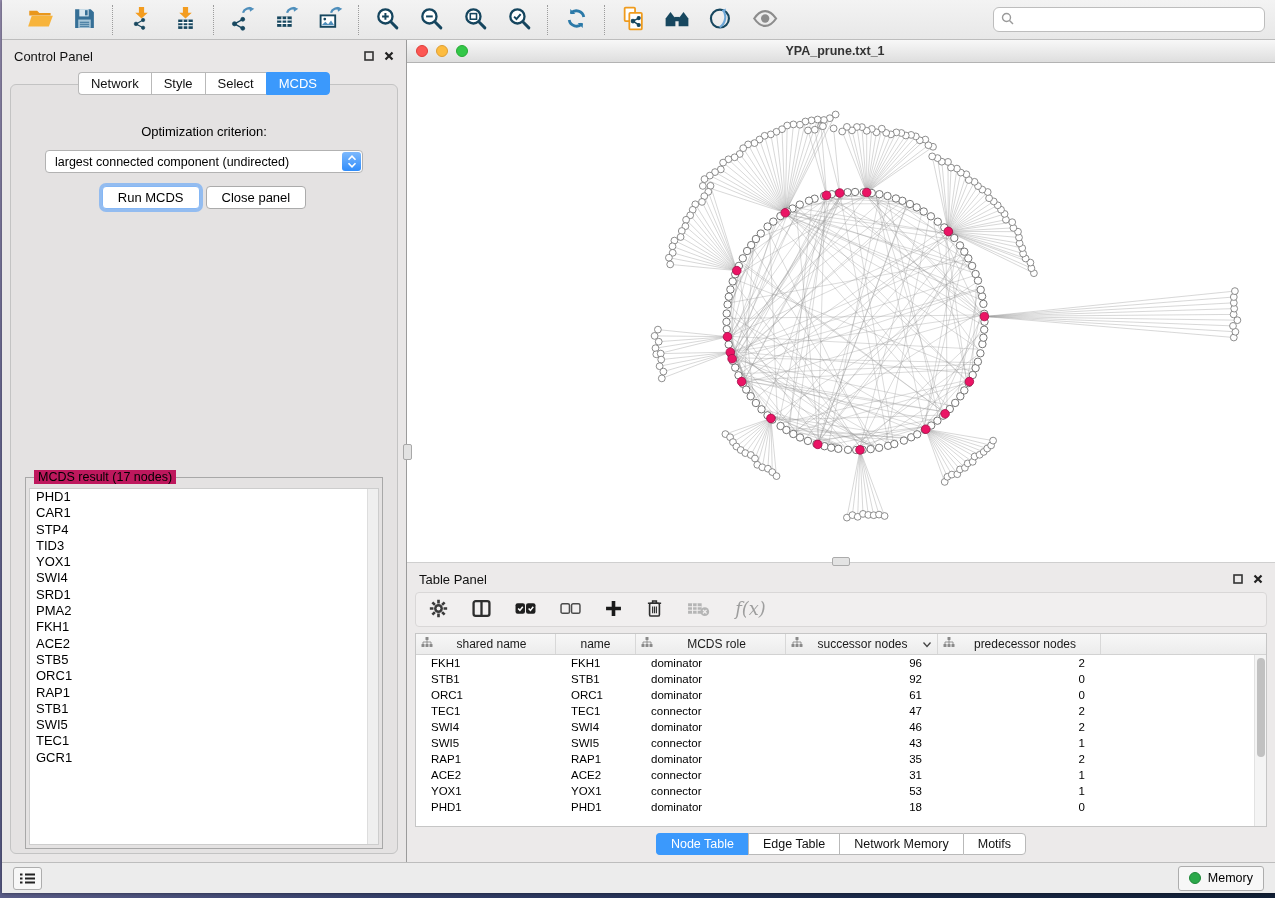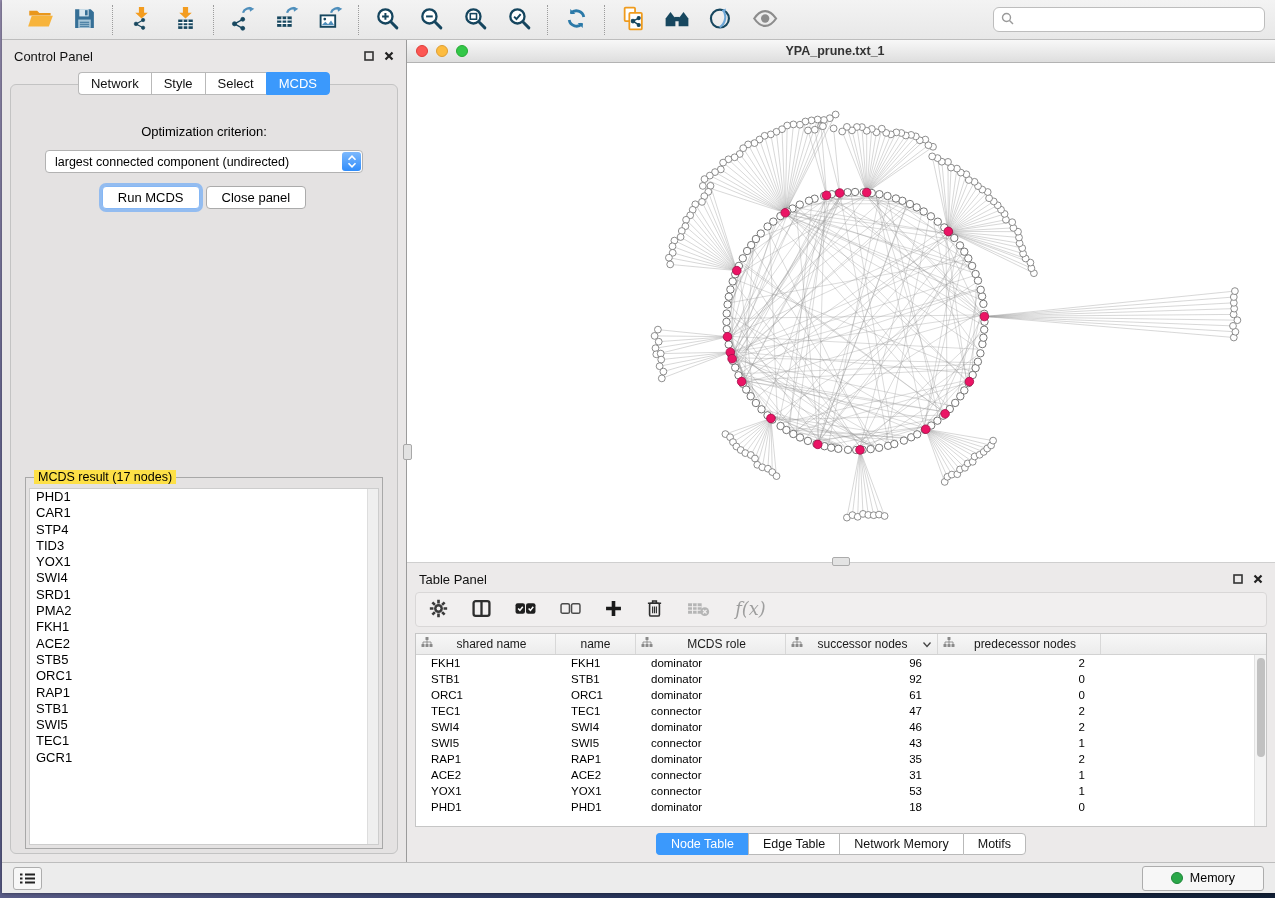--- a/index.html
+++ b/index.html
@@ -36,21 +36,21 @@
   .tab-seg.active { background:#3b99fc; border-color:#3b99fc; color:#fff; }
   .cp-content { flex:1; margin:-11px 8px 8px; border:1px solid #c3c3c3; border-radius:6px; background:#e4e2e2; padding-top:26px; display:flex; flex-direction:column; min-height:0; }
   .criterion-label { text-align:center; font-size:13px; color:#000; margin-top:13px; }
   .dropdown { margin:11px auto 0; width:318px; height:23px; background:#fff; border:1px solid #b2b2b2; border-radius:4px; display:flex; align-items:center; font-size:12.5px; color:#000; padding:0 24px 0 9px; position:relative; cursor:pointer; }
   .dropdown .dd-text { white-space:nowrap; overflow:hidden; }
   .dd-stepper { position:absolute; right:1px; top:1px; width:19px; height:19px; border-radius:3px; background:linear-gradient(#7db9fd,#2f8cfb); display:flex; align-items:center; justify-content:center; }
   .btn-row { display:flex; justify-content:center; gap:6px; margin-top:13px; }
   .mac-btn { font-size:13px; background:#fff; border:1px solid #ababab; border-radius:4px; padding:3px 15px; color:#000; cursor:pointer; }
   .mac-btn.focused { box-shadow:0 0 0 3px rgba(80,156,252,.55); border-color:#85b7f5; }
   .result-fieldset { margin:auto 14px 4px; height:372px; border:1px solid #a8a8a8; position:relative; flex:none; }
-  .result-legend { position:absolute; top:-8px; left:8px; background:#fde047; padding:0 4px; font-size:12.5px; color:#000; }
+  .result-legend { position:absolute; top:-8px; left:8px; background:#be185d; padding:0 4px; font-size:12.5px; color:#000; }
   .result-list { position:absolute; left:3px; right:3px; top:10px; bottom:3px; background:#fff; border:1px solid #cdcdcd; overflow:hidden; }
   .result-scroll { position:absolute; top:0; right:0; bottom:0; width:11px; background:#efefef; border-left:1px solid #ddd; }
   .mcds-item { font-size:13px; line-height:16.3px; padding-left:6px; color:#000; }
 
   
   .v-handle { position:absolute; left:401px; top:404px; width:9px; height:16px; background:#e2e2e2; border:1px solid #a8a8a8; border-radius:2px; z-index:6; cursor:col-resize; }
 
   
   .right-col { flex:1; display:flex; flex-direction:column; min-width:0; }
   .network-view { height:522px; flex:none; display:flex; flex-direction:column; }
@@ -77,21 +77,21 @@
   .td.al { padding-left:15px; text-align:left; }
   .td.ar { padding-right:16px; text-align:right; }
   .tbl-scroll { position:absolute; top:21px; right:0; bottom:0; width:12px; background:#f4f4f4; border-left:1px solid #e2e2e2; }
   .tbl-thumb { position:absolute; top:3px; left:2px; width:8px; height:58%; background:#c1c1c1; border-radius:4px; }
   .tp-tabs { display:flex; justify-content:center; margin:6px 0 7px; flex:none; }
   .tp-tabs .tab-seg { font-size:12.5px; padding:3px 14px; }
 
   
   .status-bar { height:31px; flex:none; background:#ececec; border-top:1px solid #bdbdbd; display:flex; align-items:center; padding:0 11px; }
   .list-btn { width:29px; height:23px; border:1px solid #adadad; border-radius:3px; background:#f7f7f7; display:flex; align-items:center; justify-content:center; cursor:pointer; }
-  .memory-btn { margin-left:auto; height:25px; border:1px solid #adadad; border-radius:3px; background:#f7f7f7; display:flex; align-items:center; gap:7px; padding:0 28px; font-size:12.5px; color:#000; cursor:pointer; }
+  .memory-btn { margin-left:auto; height:25px; border:1px solid #adadad; border-radius:3px; background:#f7f7f7; display:flex; align-items:center; gap:7px; padding:0 10px; font-size:12.5px; color:#000; cursor:pointer; }
   .memory-dot { width:12px; height:12px; border-radius:50%; background:#2ba84a; border:1px solid #1d8738; }
 </style>
 </head>
 <body>
 
 <div class="app">
 
   <div class="toolbar">
     <div class="tb-groups">
         <div class="tb-group">

